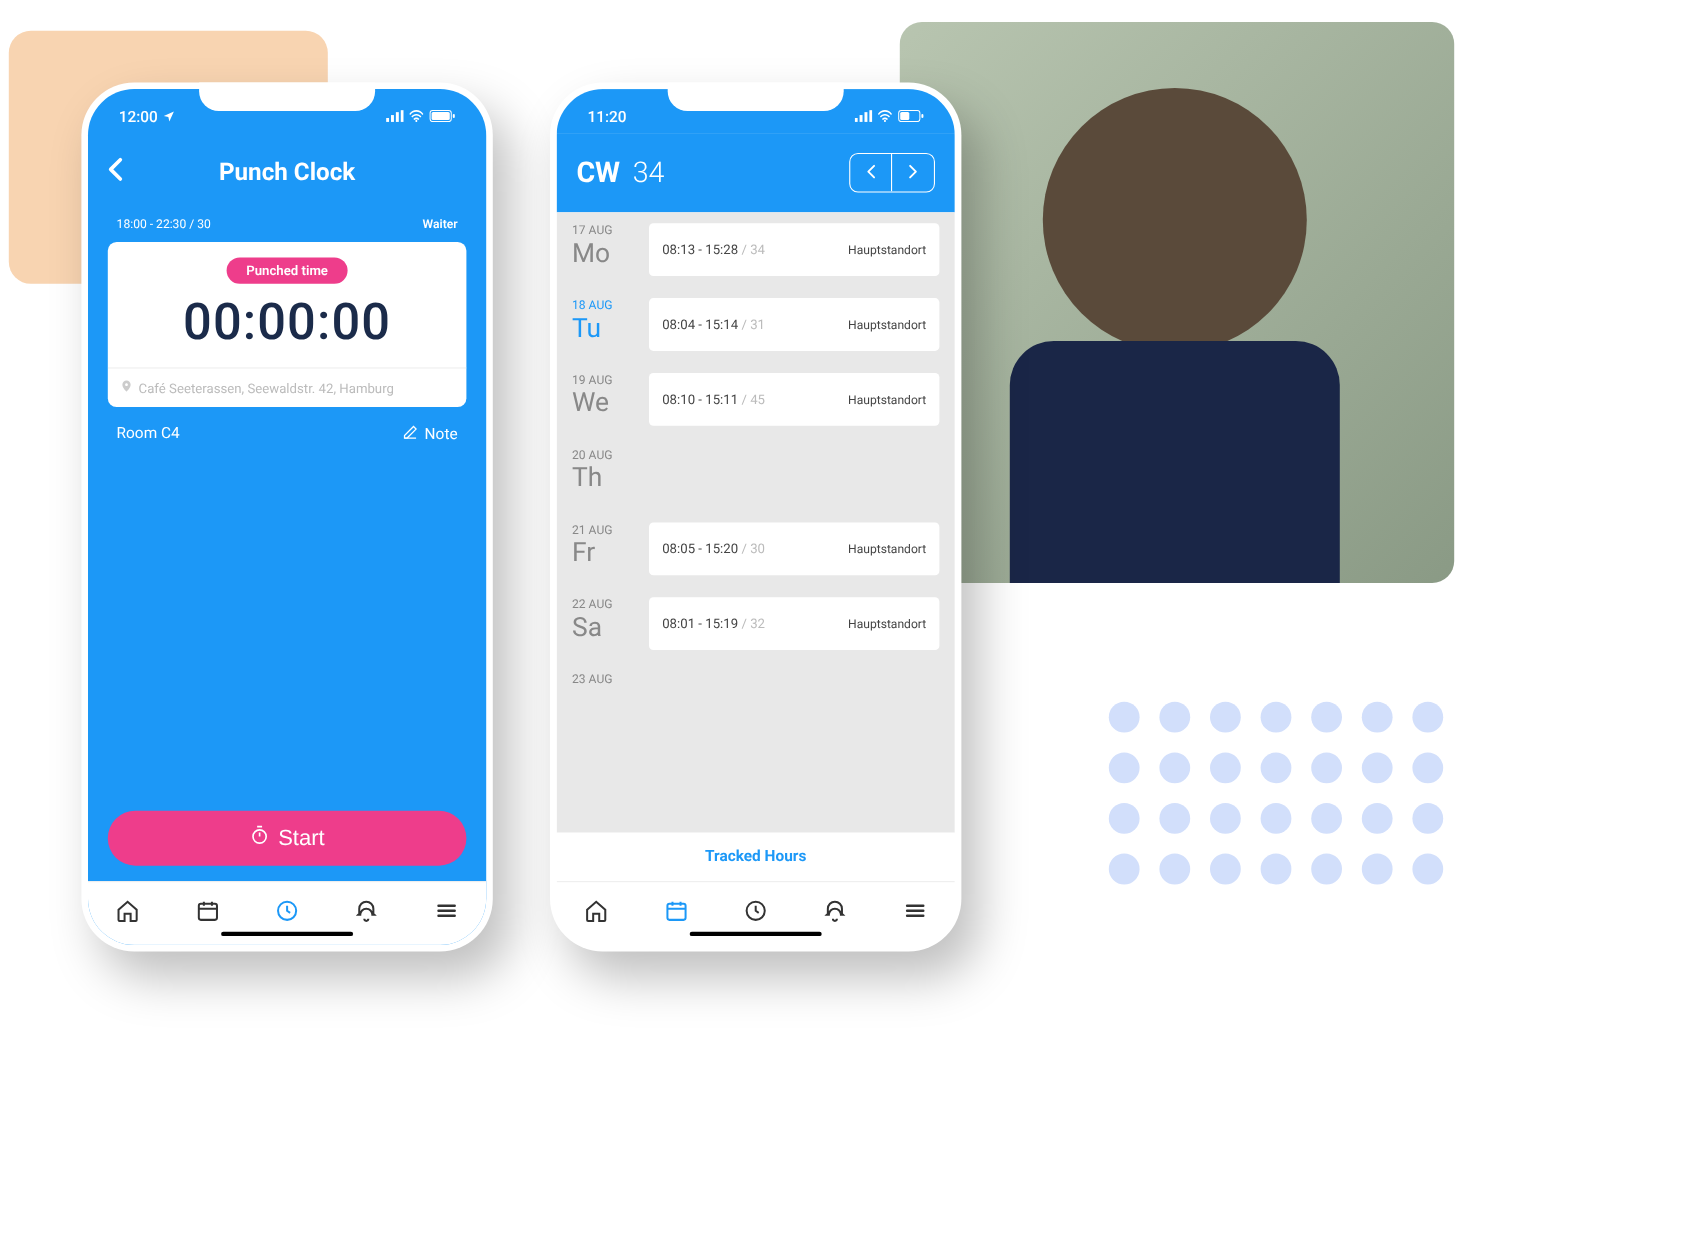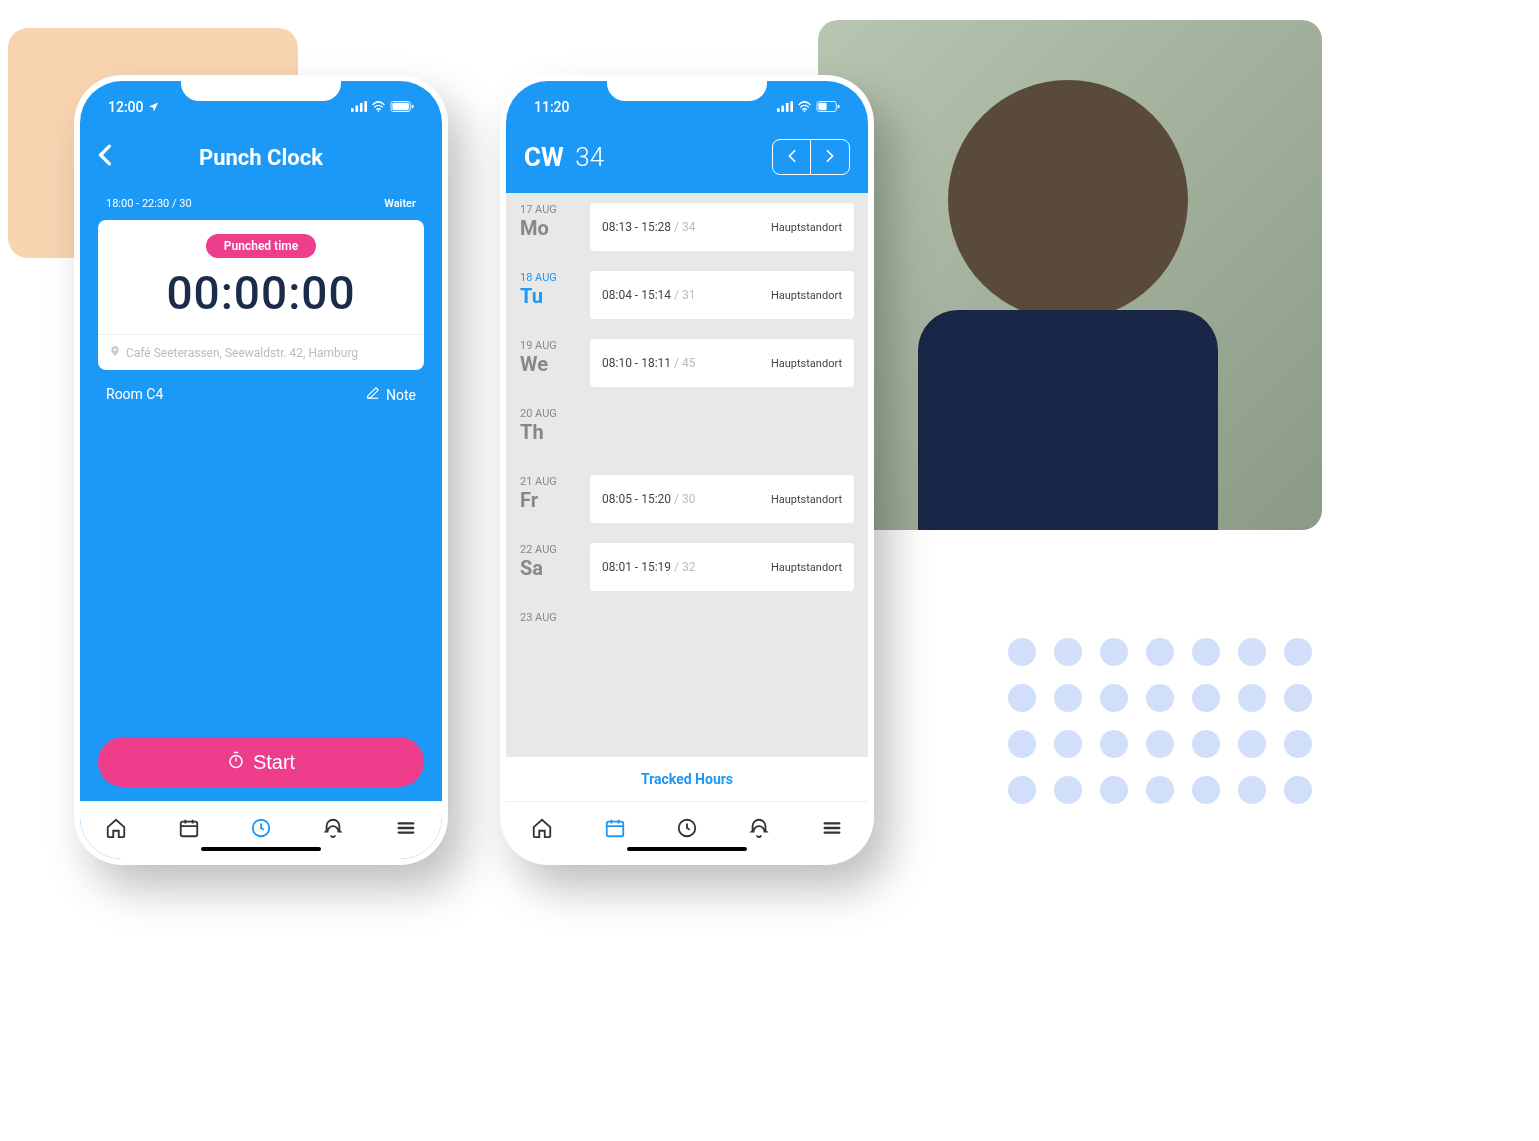--- a/index.html
+++ b/index.html
@@ -243,22 +243,22 @@
 .day-col {
   width: 58px;
   flex-shrink: 0;
 }
 .day-date {
   font-size: 11px;
   color: #888;
 }
 .day-date.active { color: #1C98F7; }
 .day-short {
-  font-size: 20px;
-  font-weight: 700;
+  font-size: 24px;
+  font-weight: 400;
   color: #888;
 }
 .day-short.active { color: #1C98F7; }
 .day-card {
   flex: 1;
   background: #fff;
   border-radius: 4px;
   padding: 10px 12px;
   display: flex;
   justify-content: space-between;
@@ -468,21 +468,21 @@
             <div><span class="time-text">08:04 - 15:14  </span><span class="break-text">/ 31</span></div>
             <span class="loc-text">Hauptstandort</span>
           </div>
         </div>
         <div class="day-row">
           <div class="day-col">
             <div class="day-date">19 AUG</div>
             <div class="day-short">We</div>
           </div>
           <div class="day-card">
-            <div><span class="time-text">08:10 - 18:11  </span><span class="break-text">/ 45</span></div>
+            <div><span class="time-text">08:10 - 15:11  </span><span class="break-text">/ 45</span></div>
             <span class="loc-text">Hauptstandort</span>
           </div>
         </div>
         <div class="day-row">
           <div class="day-col">
             <div class="day-date">20 AUG</div>
             <div class="day-short">Th</div>
           </div>
           <div class="day-card empty"></div>
         </div>

